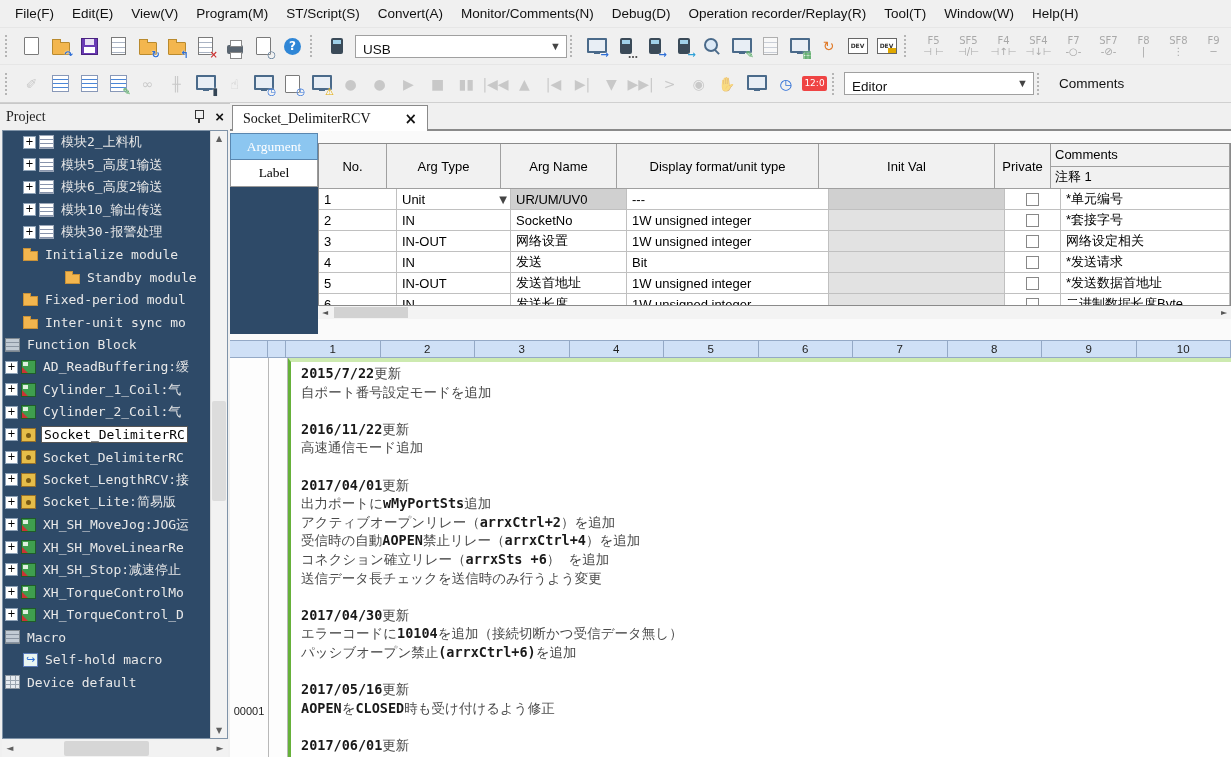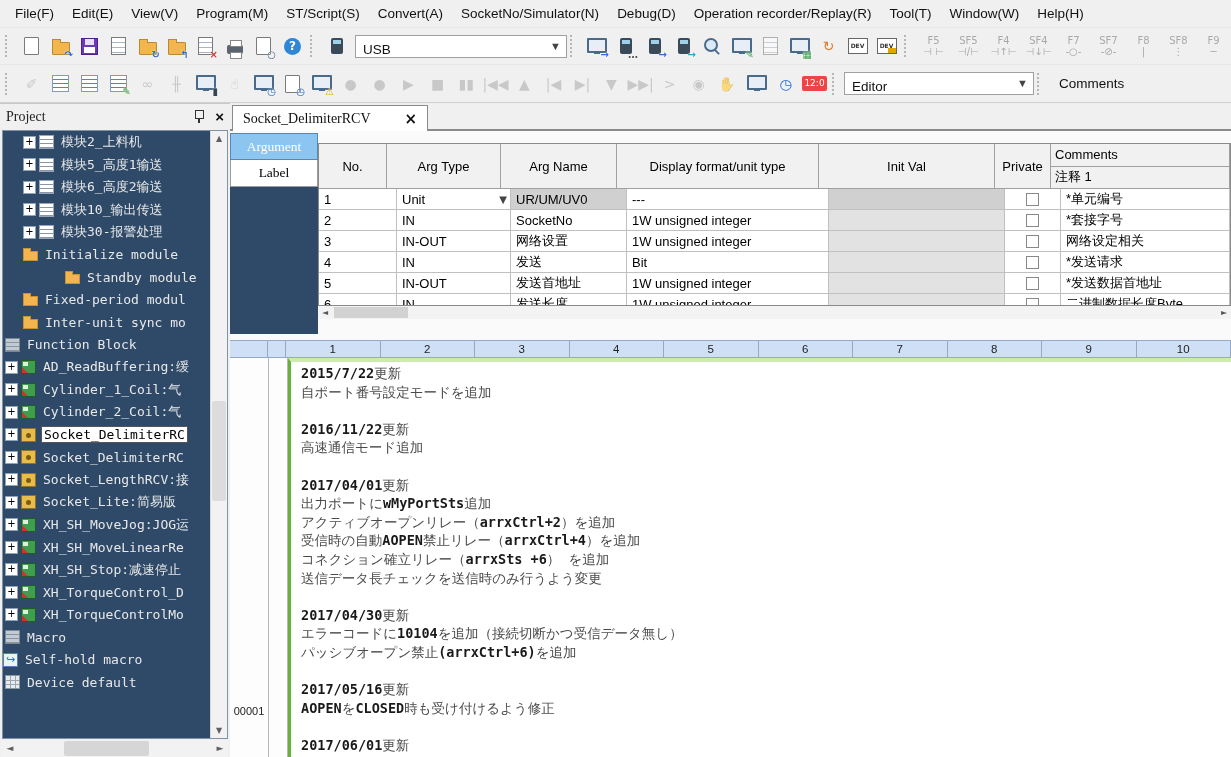--- a/index.html
+++ b/index.html
@@ -189,21 +189,21 @@
 
 <div id="screen">
 
   <div id="menubar">
       <span class="menu-item">File(F)</span>
       <span class="menu-item">Edit(E)</span>
       <span class="menu-item">View(V)</span>
       <span class="menu-item">Program(M)</span>
       <span class="menu-item">ST/Script(S)</span>
       <span class="menu-item">Convert(A)</span>
-      <span class="menu-item">SocketNo/Simulator(N)</span>
+      <span class="menu-item">Monitor/Comments(N)</span>
       <span class="menu-item">Debug(D)</span>
       <span class="menu-item">Operation recorder/Replay(R)</span>
       <span class="menu-item">Tool(T)</span>
       <span class="menu-item">Window(W)</span>
       <span class="menu-item">Help(H)</span>
     </div>
 
   <div id="toolbar1" class="toolbar">
     <span class="grip"></span>
     <span id="tb1-file" class="tgroup">
@@ -536,32 +536,32 @@
           <span class="tlabel">XH_SH_MoveLinearRe</span>
         </div>
         <div class="trow" style="padding-left: 2px;">
           <span class="expand"></span>
           <span class="ticon ti-fb-green"></span>
           <span class="tlabel">XH_SH_Stop:减速停止</span>
         </div>
         <div class="trow" style="padding-left: 2px;">
           <span class="expand"></span>
           <span class="ticon ti-fb-green"></span>
+          <span class="tlabel">XH_TorqueControlMo</span>
+        </div>
+        <div class="trow" style="padding-left: 2px;">
+          <span class="expand"></span>
+          <span class="ticon ti-fb-green"></span>
           <span class="tlabel">XH_TorqueControl_D</span>
-        </div>
-        <div class="trow" style="padding-left: 2px;">
-          <span class="expand"></span>
-          <span class="ticon ti-fb-green"></span>
-          <span class="tlabel">XH_TorqueControlMo</span>
         </div>
         <div class="trow" style="padding-left: 2px;">
           <span class="ticon ti-macro-root"></span>
           <span class="tlabel">Macro</span>
         </div>
-        <div class="trow" style="">
+        <div class="trow" style="padding-left: 20px;">
           <span class="ticon ti-macro-hold"></span>
           <span class="tlabel">Self-hold macro</span>
         </div>
         <div class="trow" style="padding-left: 2px;">
           <span class="ticon ti-device-grid"></span>
           <span class="tlabel">Device default</span>
         </div>
       </div>
     <div id="tree-vscroll">
       <span id="tv-up" class="arr">▲</span>

